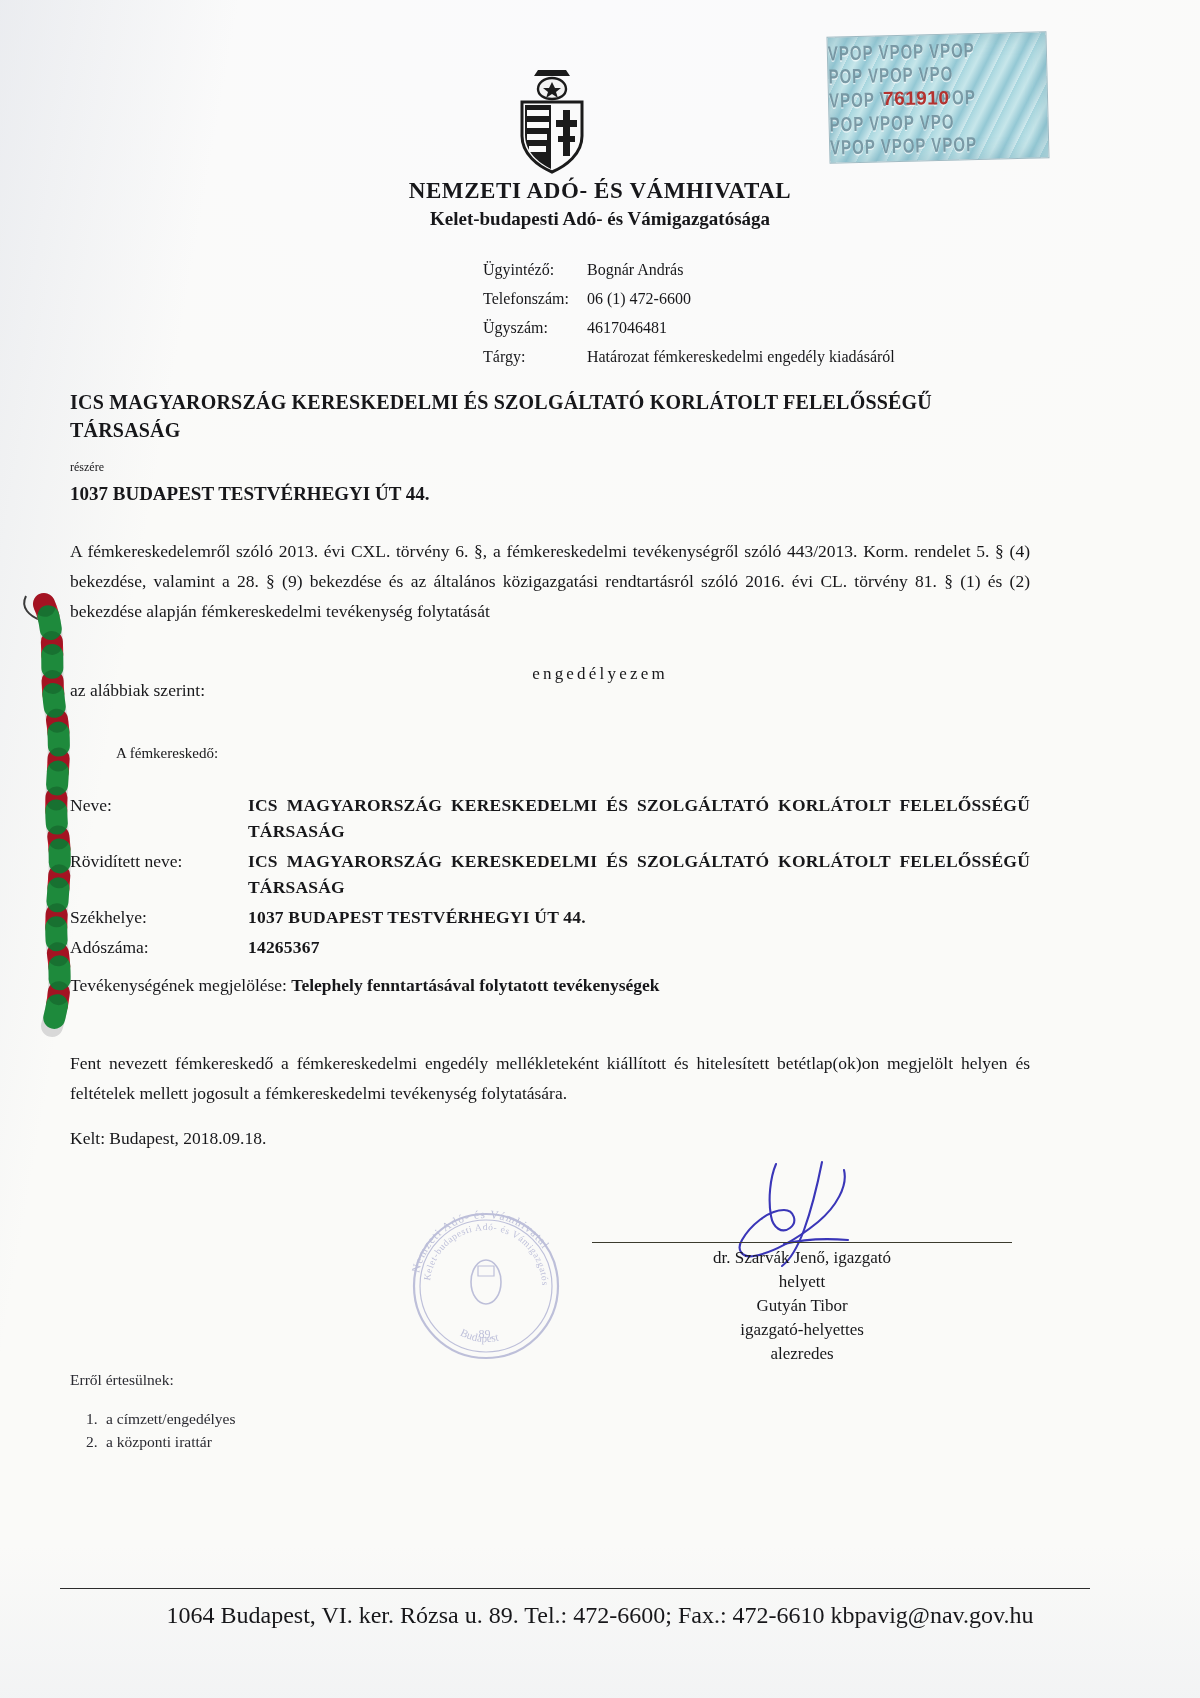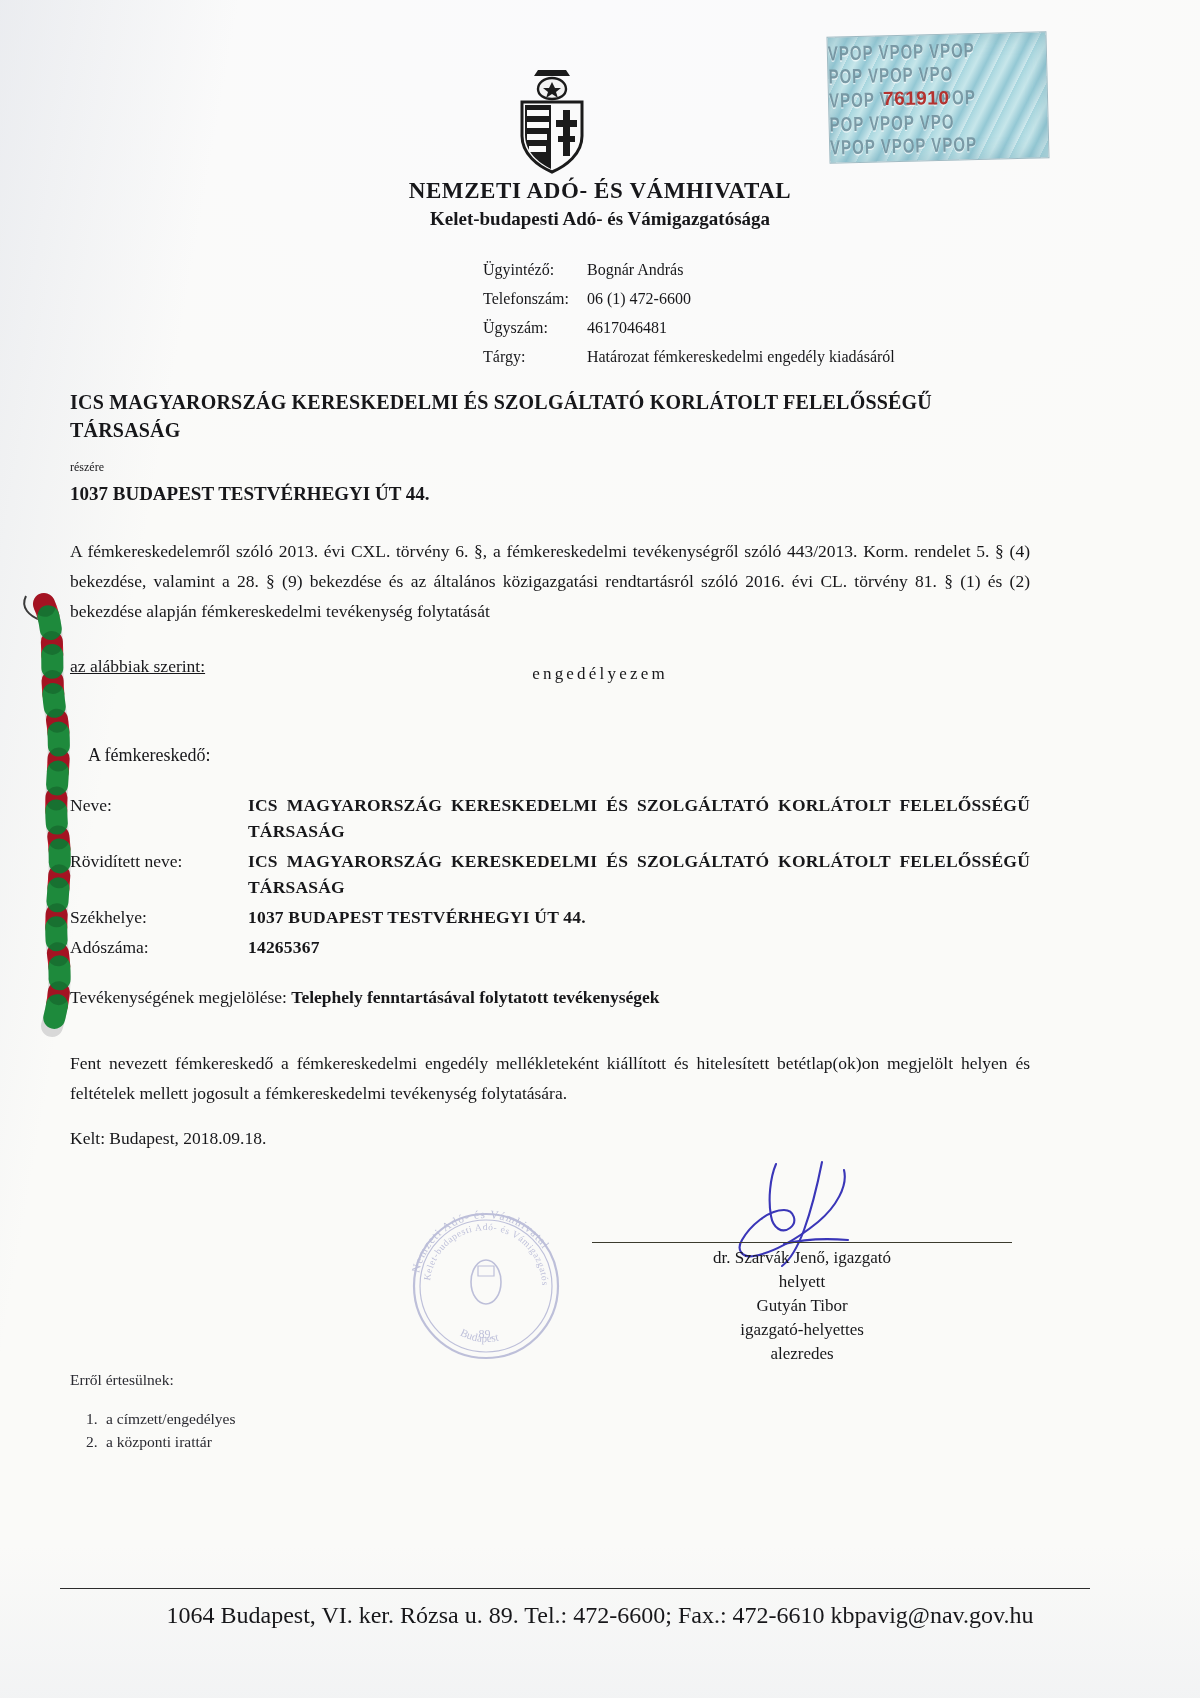--- a/index.html
+++ b/index.html
@@ -170,29 +170,28 @@
     top: 664px;
     text-align: center;
     font-size: 17px;
     font-weight: normal;
     letter-spacing: 3.2px;
   }
 
   .as-follows {
     position: absolute;
     left: 70px;
-    top: 656px;
-    font-size: 17.5px;
-    text-decoration: underline;
+    top: 680px;
+    font-size: 17.5px;
   }
   .trader-label {
     position: absolute;
-    left: 56px;
+    left: 84px;
     top: 745px;
-    font-size: 18px;
+    font-size: 15px;
     margin-left: 32px;
   }
 
   
   .details {
     position: absolute;
     left: 70px;
     top: 792px;
     width: 960px;
     font-size: 17.5px;
@@ -208,21 +207,20 @@
     text-align-last: left;
     letter-spacing: .2px;
   }
   .details td.v.wide { text-align: justify; }
 
   .activity {
     position: absolute;
     left: 70px;
     top: 975px;
     font-size: 17.5px;
-    margin-top: 12px;
   }
   .activity b { font-weight: bold; }
 
   
   .closing {
     position: absolute;
     left: 70px;
     top: 1048px;
     width: 960px;
     font-size: 17.5px;

